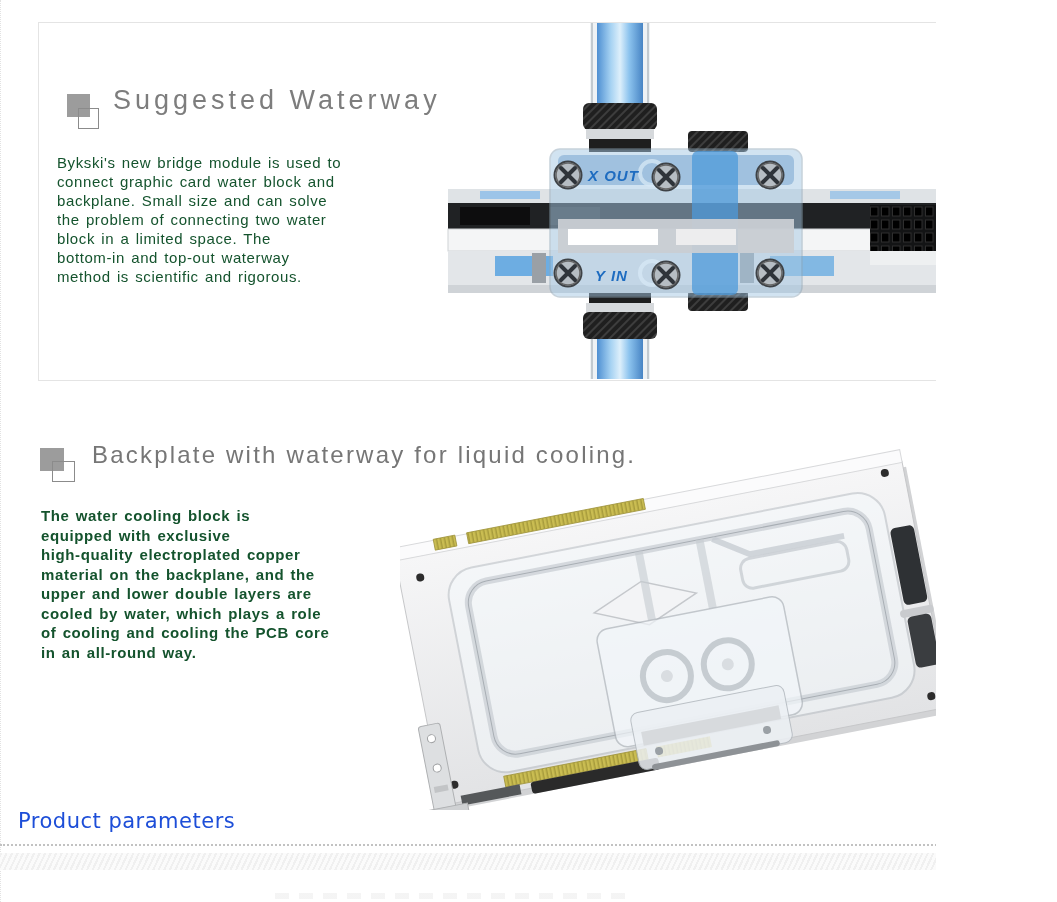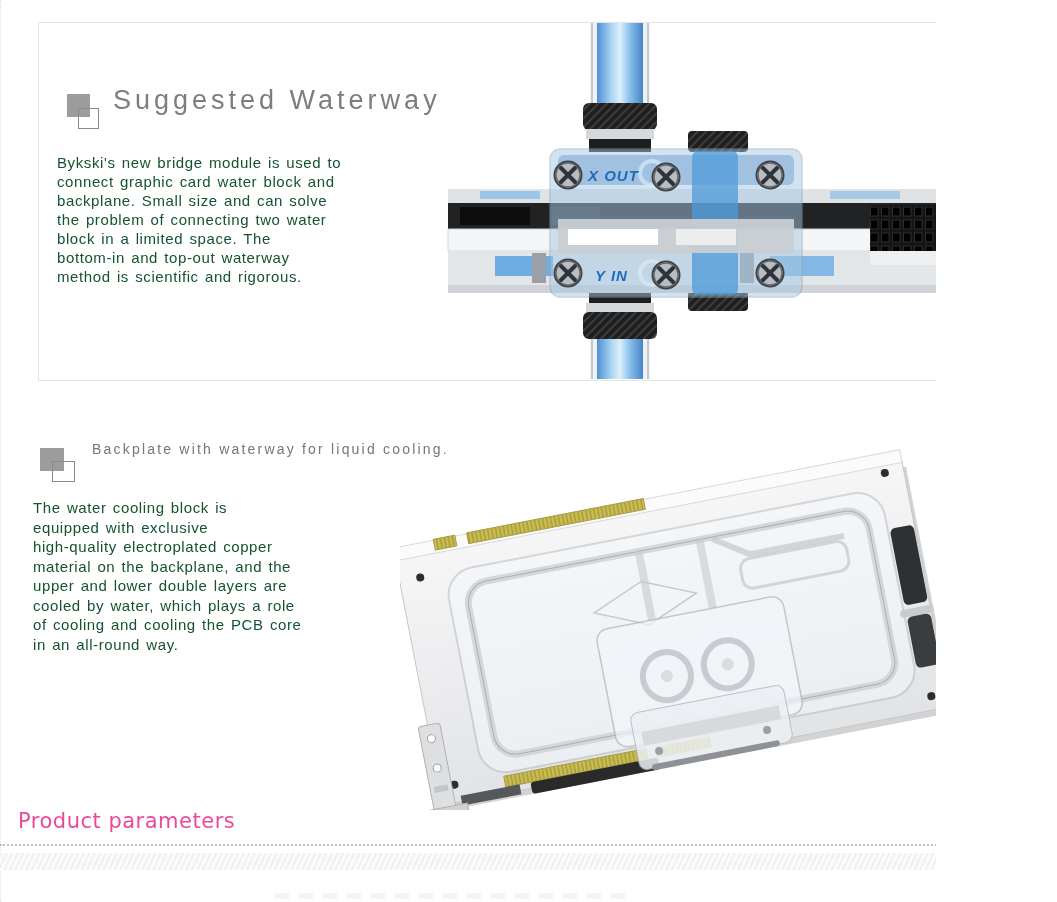--- a/index.html
+++ b/index.html
@@ -14,31 +14,31 @@
   
   .sq-fill{position:absolute;background:#9c9c9c;}
   .sq-outline{position:absolute;border:1.5px solid #8b8b8b;background:transparent;}
   .icon1-fill{left:67px;top:94px;width:23px;height:23px;}
   .icon1-outline{left:78px;top:108px;width:19px;height:19px;}
   .icon2-fill{left:40px;top:448px;width:24px;height:23px;}
   .icon2-outline{left:52px;top:461px;width:21px;height:19px;}
 
   .sec1-title{position:absolute;left:113px;top:85px;font-size:27px;color:#7d7d7d;
               letter-spacing:4px;font-weight:400;}
-  .sec2-title{position:absolute;left:92px;top:441px;font-size:14px;color:#767676;
+  .sec2-title{position:absolute;left:92px;top:441px;font-size:24px;color:#767676;
               letter-spacing:2.2px;font-weight:400;}
   .para{position:absolute;color:#14532d;font-size:15px;white-space:pre-line;
         letter-spacing:0.6px;word-spacing:1.5px;}
   .para1{left:57px;top:153px;width:410px;line-height:19px;}
   .para2{left:33px;top:498px;width:390px;line-height:19.5px;}
 
   .img1{position:absolute;left:440px;top:23px;width:522px;height:356px;}
   .img2{position:absolute;left:400px;top:445px;width:560px;height:365px;}
 
-  .params-heading{position:absolute;left:18px;top:809px;font-size:21px;color:#ec4899;
+  .params-heading{position:absolute;left:18px;top:809px;font-size:21px;color:#1d4ed8;
                   font-family:"DejaVu Sans",sans-serif;letter-spacing:0.5px;}
   .dotted-rule{position:absolute;left:0;top:844px;width:993px;height:0;border-top:2px dotted #c2c2c2;}
   .hatch-band{position:absolute;left:0;top:853px;width:993px;height:17px;
               background:repeating-linear-gradient(115deg,#f0f0f0 0 2px,#fbfbfb 2px 5px);}
   .faint-edge{position:absolute;left:275px;top:893px;width:350px;height:6px;opacity:.55;
               background:repeating-linear-gradient(90deg,#ececec 0 14px,transparent 14px 24px);}
 
   .right-panel{position:absolute;left:993px;top:0;width:64px;height:902px;background:#323232;}
   .right-panel svg{position:absolute;left:0;top:0;}
 </style>
@@ -165,21 +165,21 @@
           <line x1="-7" y1="7" x2="7" y2="-7" stroke="#2f343a" stroke-width="4"></line>
         </g>
     </g>
     <text x="148" y="158" font-size="15" font-style="italic" font-weight="bold" fill="#1e6cc0" letter-spacing="1">X OUT</text>
     <text x="155" y="258" font-size="15" font-style="italic" font-weight="bold" fill="#1e6cc0" letter-spacing="1">Y IN</text>
   </svg>
 
   <span class="sq-fill icon2-fill"></span>
   <span class="sq-outline icon2-outline"></span>
   <h3 class="sec2-title" style="margin:0;font-weight:400;">Backplate with waterway for liquid cooling.</h3>
-  <p class="para para2" style="margin:0;">The water cooling block is
+  <p class="para para2" style="margin:8px;font-weight:bold;">The water cooling block is
 equipped with exclusive
 high-quality electroplated copper
 material on the backplane, and the
 upper and lower double layers are
 cooled by water, which plays a role
 of cooling and cooling the PCB core
 in an all-round way.</p>
 
   <svg class="img2" viewBox="0 0 560 365">
     <defs>

